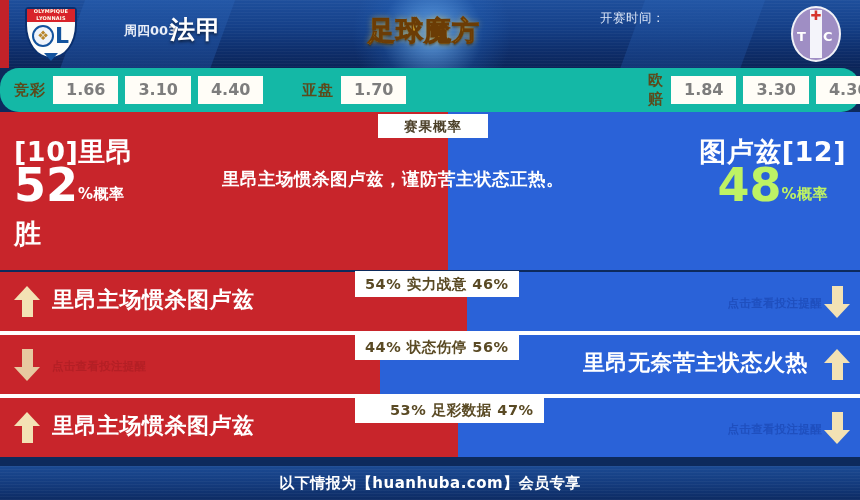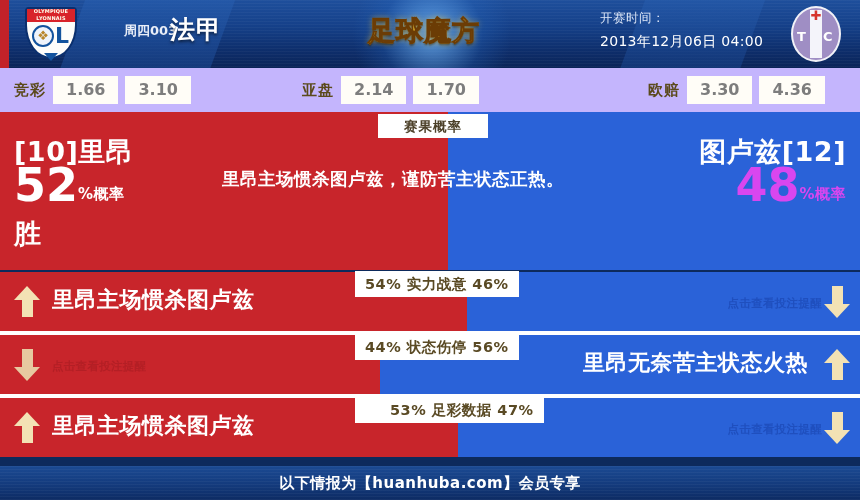--- a/index.html
+++ b/index.html
@@ -53,21 +53,21 @@
   .crest-r{position:absolute;left:788px;top:5px;width:56px;height:58px;}
   .crest-r .ring{position:absolute;left:3px;top:1px;width:50px;height:56px;border-radius:50%;
         background:#9f8ec4;border:2px solid #f2f2f8;box-sizing:border-box;}
   .crest-r .bar{position:absolute;left:22px;top:5px;width:12px;height:48px;background:#f4f4fa;}
   .crest-r .cross{position:absolute;left:22px;top:4px;width:12px;height:14px;color:#d6342c;
         font-size:13px;line-height:14px;text-align:center;font-weight:bold;}
   .crest-r .tl{position:absolute;left:9px;top:24px;color:#fff;font-size:13px;font-weight:bold;}
   .crest-r .tr{position:absolute;left:35px;top:24px;color:#fff;font-size:13px;font-weight:bold;}
 
   
-  .odds{position:absolute;left:0;top:68px;width:860px;height:44px;background:#c4b5fd;}
+  .odds{position:absolute;left:0;top:68px;width:860px;height:44px;background:#14b8a6;border-radius:19px;}
   .odds .grp{position:absolute;top:0;height:44px;display:flex;align-items:center;gap:7px;}
   .odds .lbl{color:#5b4a1c;font-size:15px;font-weight:bold;letter-spacing:1px;}
   .odds .cell{background:#fffdf7;color:#7d7d7d;font-size:16px;font-weight:bold;
         height:28px;line-height:28px;padding:0 13px;text-align:center;}
   .g1{left:14px;} .g2{left:302px;} .g3{left:648px;}
 
   
   .main{position:absolute;left:0;top:112px;width:860px;height:158px;}
   .main .red{position:absolute;left:0;top:0;width:448px;height:158px;background:#c8252b;}
   .main .blue{position:absolute;left:448px;top:0;width:412px;height:158px;background:#2a62d8;}
@@ -77,21 +77,21 @@
 
   .home-name{position:absolute;left:14px;top:22px;color:#fff;font-size:27px;font-weight:bold;
         letter-spacing:.5px;z-index:5;}
   .home-pct{position:absolute;left:14px;top:50px;z-index:5;color:#fff;}
   .home-pct .num{font-size:46px;font-weight:bold;line-height:46px;vertical-align:-2px;}
   .home-pct .unit{font-size:15px;font-weight:bold;letter-spacing:.5px;}
   .home-res{position:absolute;left:14px;top:104px;color:#fff;font-size:27px;font-weight:bold;z-index:5;}
 
   .away-name{position:absolute;right:14px;top:22px;color:#fff;font-size:27px;font-weight:bold;
         letter-spacing:.5px;z-index:5;}
-  .away-pct{position:absolute;right:14px;top:50px;z-index:5;color:#d946ef;text-align:right;}
+  .away-pct{position:absolute;right:32px;top:50px;z-index:5;color:#bef264;text-align:right;}
   .away-pct .num{font-size:46px;font-weight:bold;line-height:46px;vertical-align:-2px;}
   .away-pct .unit{font-size:15px;font-weight:bold;letter-spacing:.5px;}
   .away-res{position:absolute;right:14px;top:104px;color:#fff;font-size:27px;font-weight:bold;z-index:5;}
 
   .summary{position:absolute;left:222px;top:52px;width:416px;color:#ffffff;font-size:17.5px;
         font-weight:bold;line-height:30px;letter-spacing:.5px;z-index:5;}
 
   
   .rows{position:absolute;left:0;top:272px;width:860px;height:190px;}
   .row{position:absolute;left:0;width:860px;height:59px;}
@@ -148,44 +148,44 @@
       <div class="lion">❖</div>
       <div class="bigL">L</div>
       <div class="tip"></div>
     </div>
 
     <div class="match-no">周四003</div>
     <div class="league">法甲</div>
     <div class="brand">足球魔方</div>
 
     <div class="ko-label">开赛时间：</div>
-    <div class="ko-time">2013年12月06日 04:00</div>
 
     <div class="crest-r">
       <div class="ring"></div>
       <div class="bar"></div>
       <div class="cross">✚</div>
       <div class="tl">T</div>
       <div class="tr">C</div>
     </div>
   </div>
 
   <div class="odds">
     <div class="grp g1">
       <span class="lbl">竞彩</span>
       <span class="cell">1.66</span>
       <span class="cell">3.10</span>
+      <span class="cell">4.40</span>
     </div>
     <div class="grp g2">
       <span class="lbl">亚盘</span>
-      <span class="cell">2.14</span>
       <span class="cell">1.70</span>
     </div>
     <div class="grp g3">
       <span class="lbl">欧赔</span>
+      <span class="cell">1.84</span>
       <span class="cell">3.30</span>
       <span class="cell">4.36</span>
     </div>
   </div>
 
   <div class="main">
     <div class="red"></div>
     <div class="blue"></div>
 
     <div class="home-name">[10]里昂</div>

